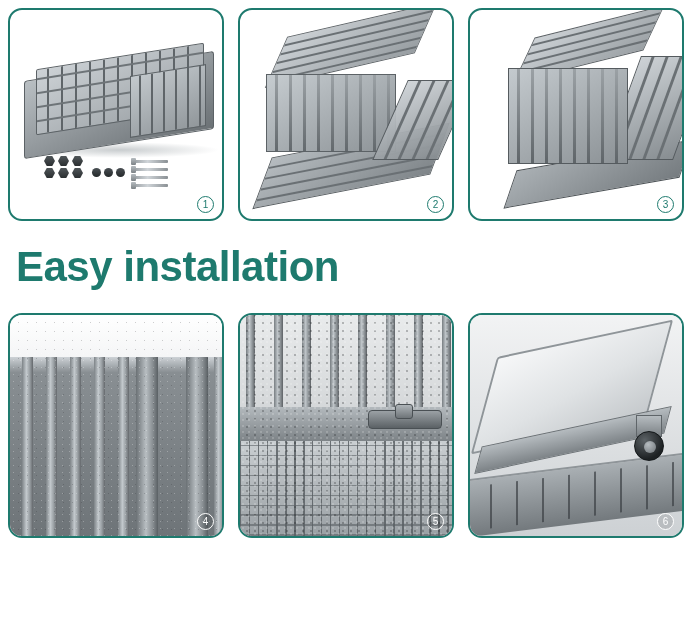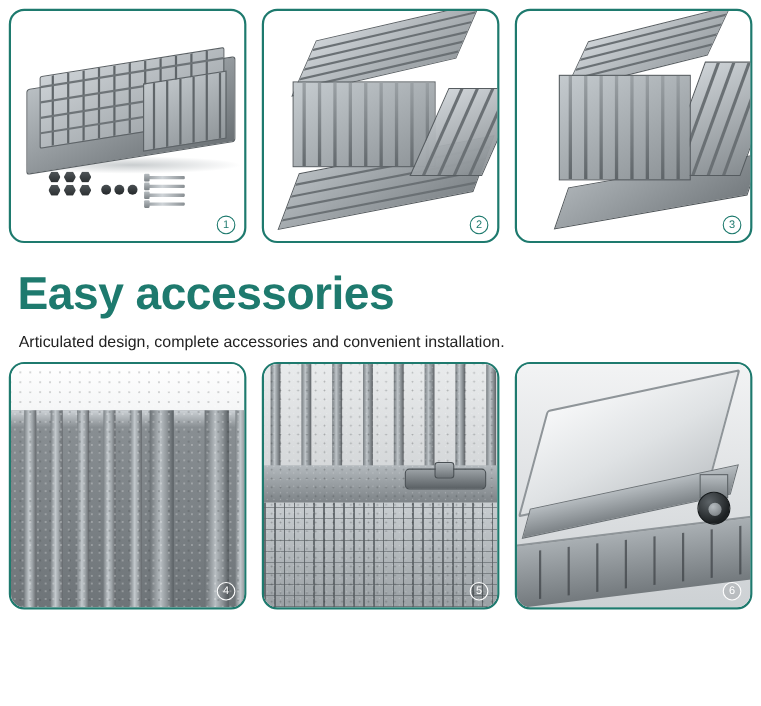--- a/index.html
+++ b/index.html
@@ -456,22 +456,21 @@
             <i style="left:78px"></i>
             <i style="left:92px"></i>
             <i style="left:106px"></i>
         </div>
       </div>
       <div class="panel-num">3</div>
     </div>
   </div>
 
   <div class="heading-block">
-    <h1 class="heading">Easy accessories</h1>
-    <p class="subheading">Articulated design, complete accessories and convenient installation.</p>
+    <h1 class="heading">Easy installation</h1>
   </div>
 
   <div class="row row-bottom">
 
     <div class="panel">
       <div class="art">
         <div class="p4-bg"></div>
         <div class="p4-frame"></div>
         <div class="p4-top-rail"></div>
         <div class="p4-barset">

